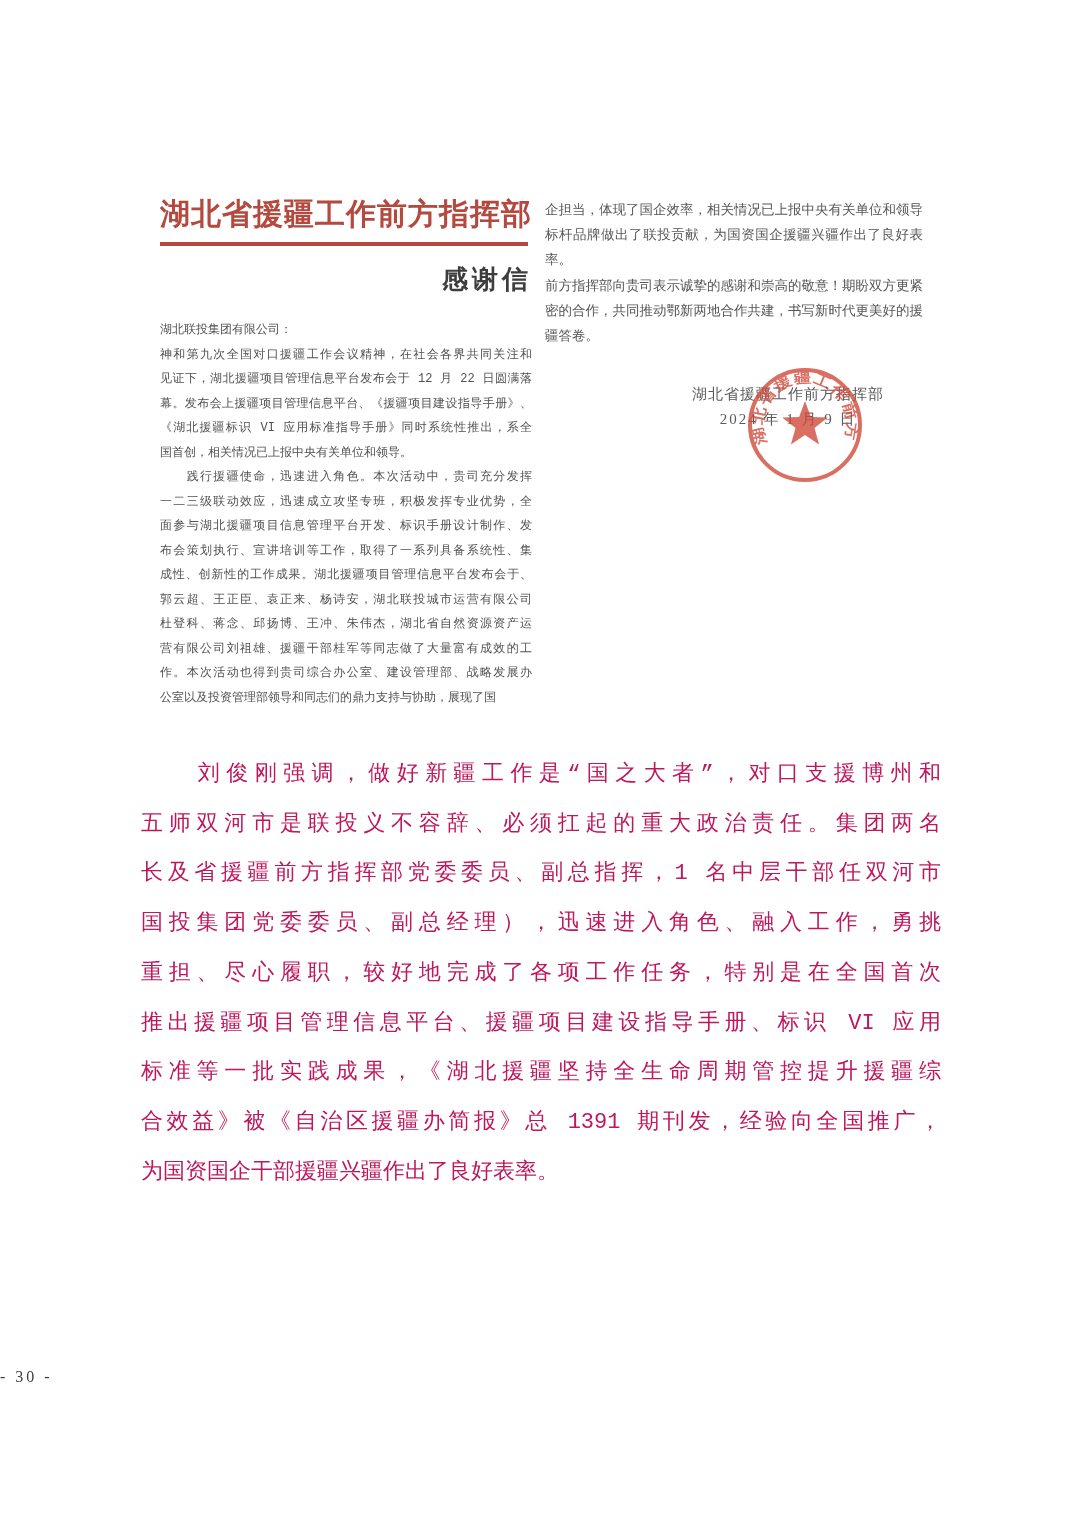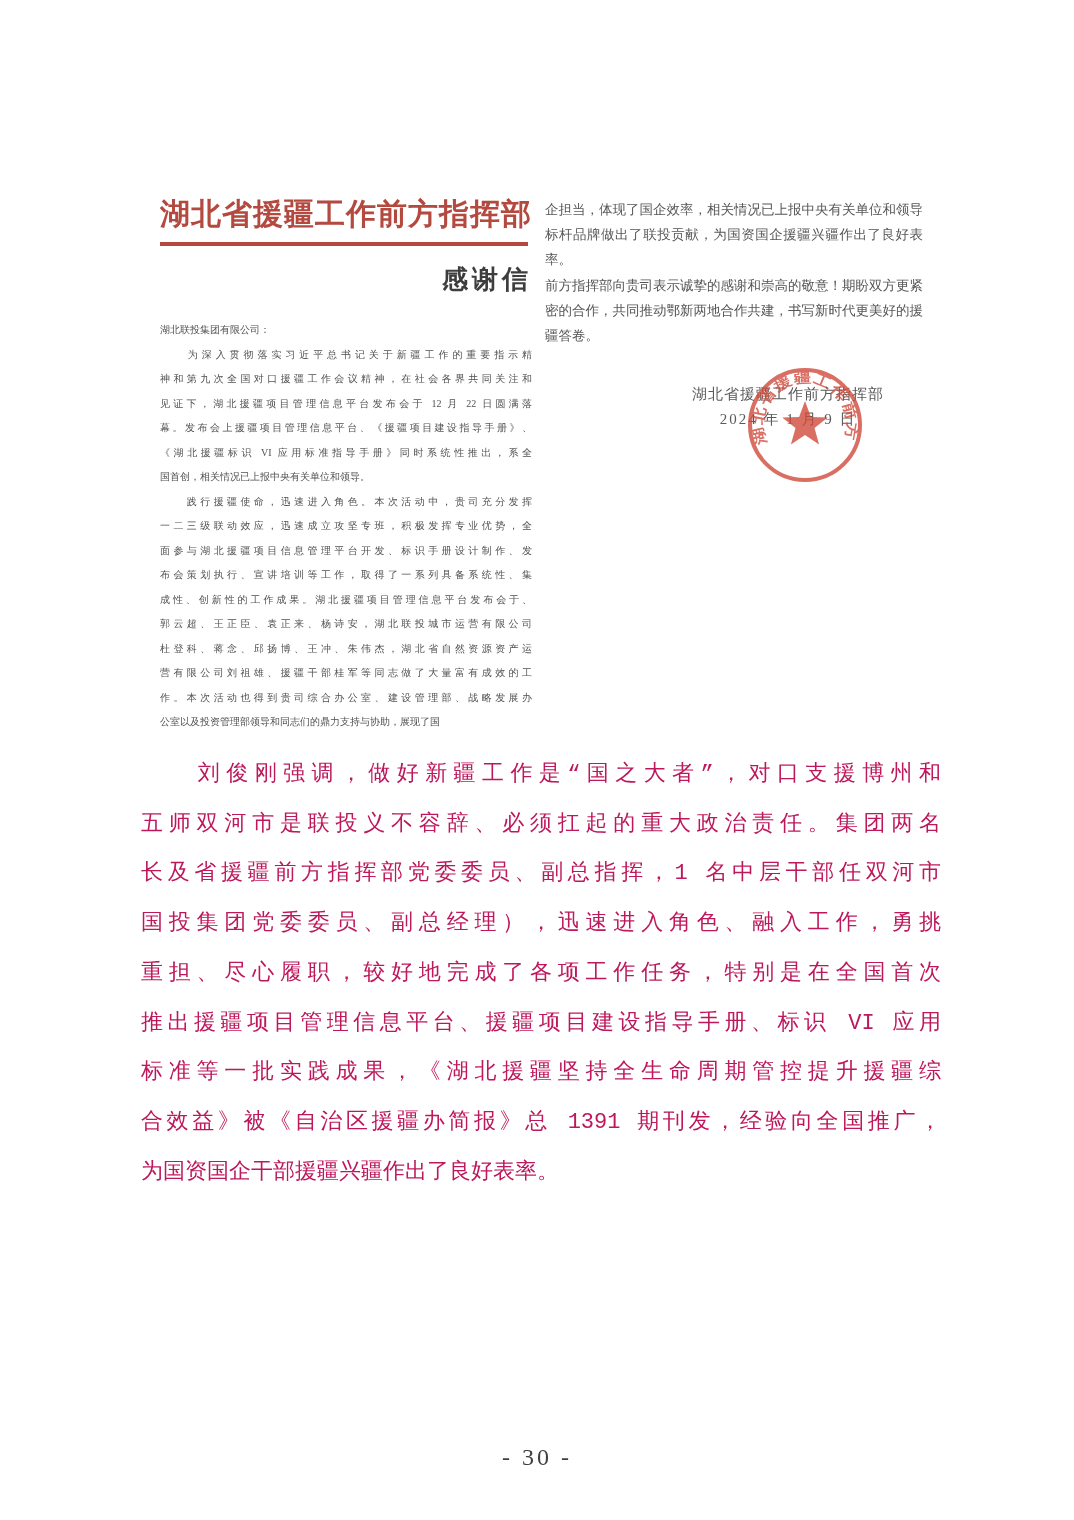--- a/index.html
+++ b/index.html
@@ -20,22 +20,23 @@
   .lt-title{
     font-size:30px;font-weight:bold;color:#b3493f;
     letter-spacing:1px;white-space:nowrap;padding-top:11px;
   }
   .lt-rule{height:4px;background:#b3493f;margin-top:7px;width:368px;}
   .lt-subject{
     text-align:right;font-size:26px;font-weight:700;color:#3d3d3d;
     letter-spacing:4px;margin-top:16px;
   }
   .lt-body{
-    margin-top:21px;font-size:10px;line-height:24.5px;color:#515151;
+    margin-top:21px;font-size:12px;line-height:24.5px;color:#515151;
     letter-spacing:0;
+    font-family:Liberation Mono, monospace;
   }
   .letter-right{
     position:absolute;left:385px;top:14px;width:378px;
     font-size:13.5px;line-height:25.2px;color:#565656;
   }
   .line{text-align:justify;text-align-last:justify;}
   .line.no-stretch{text-align-last:left;}
 
   .signature-block{
     margin-top:34px;margin-left:auto;margin-right:30px;width:210px;
@@ -54,38 +55,37 @@
   }
 
   
   .main-paragraph{
     position:absolute;left:141px;top:750px;width:800px;
     font-size:22px;color:#be185d;line-height:49.7px;font-family:Liberation Mono, monospace;
   }
 
   
   .page-number{
-    position:absolute;left:0;top:1444px;width:100%;
-    text-align:center;font-size:24px;color:#3f3f3f;letter-spacing:3px;
+    position:absolute;left:0;top:1368px;width:100%;
+    text-align:left;font-size:16px;color:#3f3f3f;letter-spacing:3px;
   }
 </style>
 </head>
 <body>
 
 <div class="page">
 
   <div class="letter-scan">
 
     <div class="letter-left">
       <div class="lt-title">湖北省援疆工作前方指挥部</div>
       <div class="lt-rule"></div>
       <div class="lt-subject">感谢信</div>
       <div class="lt-body">
           <div class="line no-stretch">湖北联投集团有限公司：</div>
-          <div class="line">　　为深入贯彻落实习近平总书记关于新疆工作的重要指示精</div>
           <div class="line">神和第九次全国对口援疆工作会议精神，在社会各界共同关注和</div>
           <div class="line">见证下，湖北援疆项目管理信息平台发布会于 12 月 22 日圆满落</div>
           <div class="line">幕。发布会上援疆项目管理信息平台、《援疆项目建设指导手册》、</div>
           <div class="line">《湖北援疆标识 VI 应用标准指导手册》同时系统性推出，系全</div>
           <div class="line no-stretch">国首创，相关情况已上报中央有关单位和领导。</div>
           <div class="line">　　践行援疆使命，迅速进入角色。本次活动中，贵司充分发挥</div>
           <div class="line">一二三级联动效应，迅速成立攻坚专班，积极发挥专业优势，全</div>
           <div class="line">面参与湖北援疆项目信息管理平台开发、标识手册设计制作、发</div>
           <div class="line">布会策划执行、宣讲培训等工作，取得了一系列具备系统性、集</div>
           <div class="line">成性、创新性的工作成果。湖北援疆项目管理信息平台发布会于、</div>

